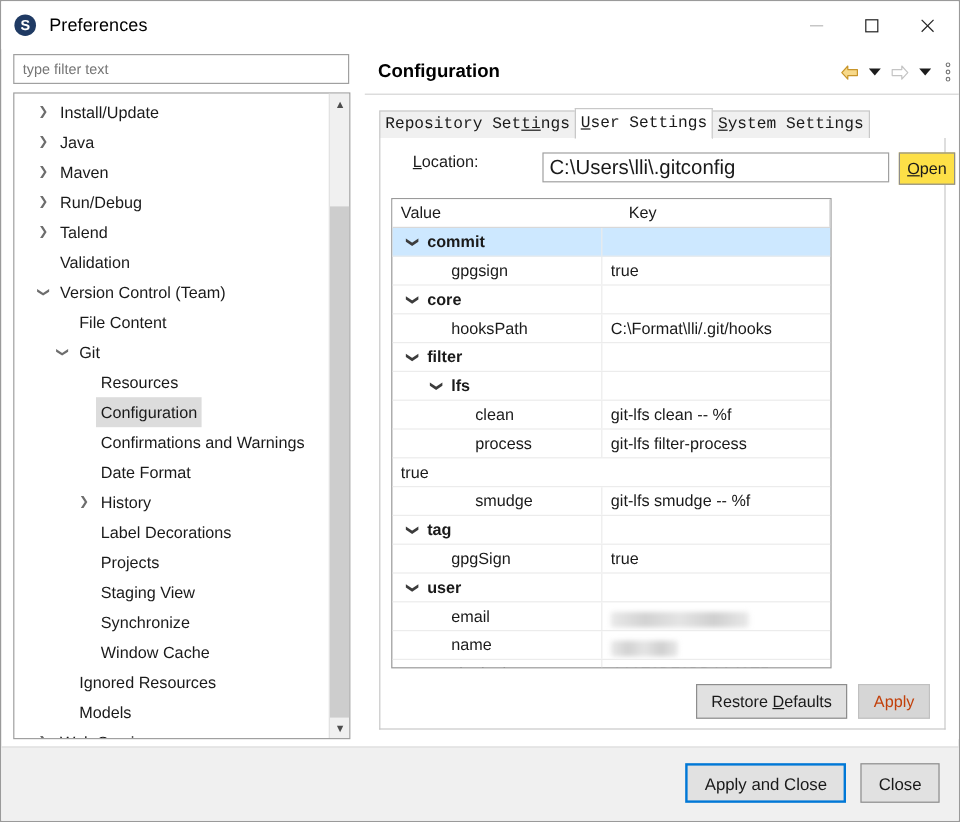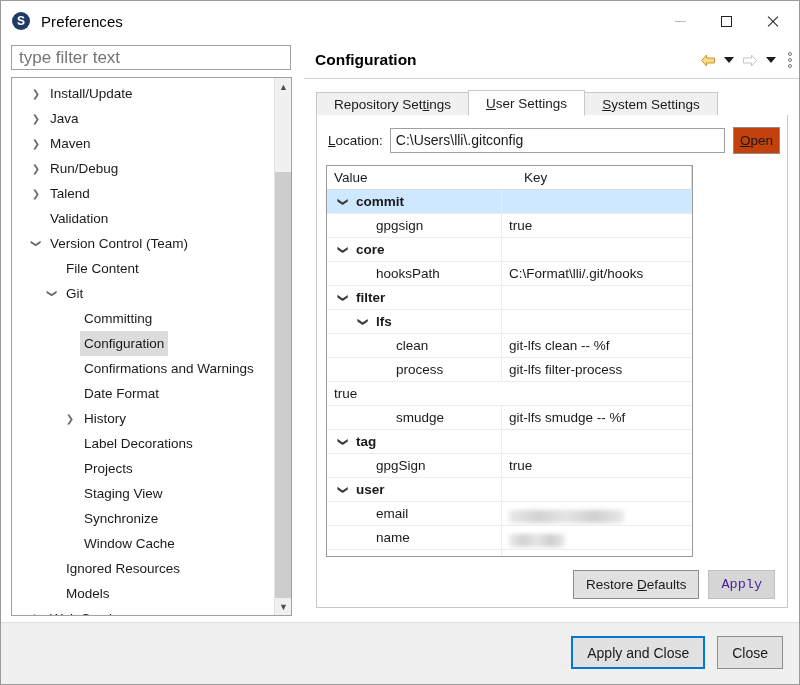--- a/index.html
+++ b/index.html
@@ -55,21 +55,21 @@
   }
   .glyph-close::before { transform: rotate(45deg); }
   .glyph-close::after  { transform: rotate(-45deg); }
 
   
   #filter-input {
     position: absolute; left: 10px; top: 44px;
     width: 280px; height: 25px;
     border: 1px solid #a0a0a0; background: #ffffff;
     font-family: "Liberation Sans", sans-serif;
-    font-size: 17px; color: #6d6d6d;
+    font-size: 12px; color: #6d6d6d;
     padding: 0 7px; outline: none;
   }
   #tree-panel {
     position: absolute; left: 10px; top: 76px;
     width: 281px; height: 539px;
     border: 1px solid #a0a0a0;
     background: #ffffff;
     overflow: hidden;
   }
   #tree-list {
@@ -156,61 +156,62 @@
 
   
   #tabstrip {
     position: relative;
     margin: 11px 0 0 12px;
     height: 26px;
     display: flex; align-items: flex-end;
   }
   .tab {
     height: 24px; line-height: 23px;
-    padding: 0 17px;
+    padding: 0 4px;
     font-size: 13.5px; color: #1a1a1a;
     border: 1px solid #c8c8c8;
     background: #f0f0f0;
     position: relative;
     margin-right: -1px;
+    font-family: Liberation Mono, monospace;
   }
   .tab.active {
     background: #ffffff;
     height: 26px; line-height: 25px;
     border-bottom: 1px solid #ffffff;
     z-index: 3;
   }
   #tab-body {
     position: relative;
     margin: 0 12px 0 12px;
     height: 493px;
     border: 1px solid #c8c8c8;
     border-top: none;
     background: #ffffff;
     margin-top: -1px;
   }
 
   
   #loc-row {
-    position: absolute; left: 11px; top: 12px;
+    position: absolute; left: 27px; top: 12px;
     width: 452px; height: 26px;
-    display: flex; align-items: center;
+    display: flex; align-items: flex-start;
   }
   #loc-label { font-size: 13.5px; color: #1a1a1a; margin-right: 7px; }
   #loc-input {
     width: 344px; height: 25px;
     border: 1px solid #a0a0a0; background: #ffffff;
     font-family: "Liberation Sans", sans-serif;
-    font-size: 14px; color: #1a1a1a;
-    padding: 0 5px; outline: none;
+    font-size: 17px; color: #1a1a1a;
+    padding: 0 5px; outline: none; margin-left: 46px;
   }
   #open-btn {
     margin-left: 8px;
     width: 48px; height: 27px;
-    border: 1px solid #8d8d8d; background: #c2410c;
+    border: 1px solid #8d8d8d; background: #fde047;
     font-family: "Liberation Sans", sans-serif;
     font-size: 13.5px; color: #1a1a1a;
     cursor: default;
   }
 
   
   #cfg-table {
     position: absolute; left: 9px; top: 50px;
     width: 367px; height: 392px;
     border: 1px solid #9a9a9a;
@@ -281,21 +282,21 @@
     display: flex; gap: 9px;
   }
   .pbtn {
     height: 29px; padding: 0 12px;
     border: 1px solid #8d8d8d; background: #e1e1e1;
     font-family: "Liberation Sans", sans-serif;
     font-size: 13.5px; color: #1a1a1a;
     cursor: default;
   }
   .pbtn.disabled {
-    color: #4c1d95; border-color: #c0c0c0; background: #d6d6d6; font-family: Liberation Mono, monospace;
+    color: #c2410c; border-color: #c0c0c0; background: #d6d6d6;
   }
 
   
   #footer {
     position: absolute; left: 0; bottom: 0;
     width: 798px; height: 62px;
     background: #f0f0f0;
     border-top: 1px solid #dcdcdc;
   }
   #footer-btns {
@@ -342,21 +343,21 @@
     <div id="tree-list">
         <div class="titem lv0"><span class="tw" style="font-size: 10px;">❯</span><span class="lbl">Install/Update</span></div>
         <div class="titem lv0"><span class="tw" style="font-size: 10px;">❯</span><span class="lbl">Java</span></div>
         <div class="titem lv0"><span class="tw" style="font-size: 10px;">❯</span><span class="lbl">Maven</span></div>
         <div class="titem lv0"><span class="tw" style="font-size: 10px;">❯</span><span class="lbl">Run/Debug</span></div>
         <div class="titem lv0"><span class="tw" style="font-size: 10px;">❯</span><span class="lbl">Talend</span></div>
         <div class="titem lv0"><span class="lbl">Validation</span></div>
         <div class="titem lv0"><span class="tw" style="transform: rotate(90deg); font-size: 10px;">❯</span><span class="lbl">Version Control (Team)</span></div>
         <div class="titem lv1"><span class="lbl">File Content</span></div>
         <div class="titem lv1"><span class="tw" style="transform: rotate(90deg); font-size: 10px;">❯</span><span class="lbl">Git</span></div>
-        <div class="titem lv2"><span class="lbl">Committing</span></div>
+        <div class="titem lv2"><span class="lbl">Resources</span></div>
         <div class="titem lv2 sel"><span class="lbl">Configuration</span></div>
         <div class="titem lv2"><span class="lbl">Confirmations and Warnings</span></div>
         <div class="titem lv2"><span class="lbl">Date Format</span></div>
         <div class="titem lv2"><span class="tw" style="font-size: 10px;">❯</span><span class="lbl">History</span></div>
         <div class="titem lv2"><span class="lbl">Label Decorations</span></div>
         <div class="titem lv2"><span class="lbl">Projects</span></div>
         <div class="titem lv2"><span class="lbl">Staging View</span></div>
         <div class="titem lv2"><span class="lbl">Synchronize</span></div>
         <div class="titem lv2"><span class="lbl">Window Cache</span></div>
         <div class="titem lv1"><span class="lbl">Ignored Resources</span></div>

